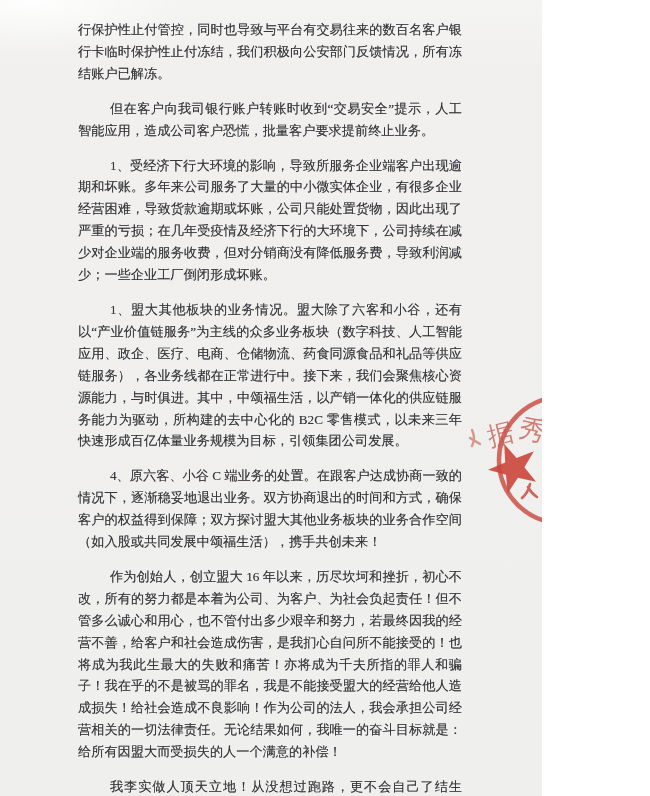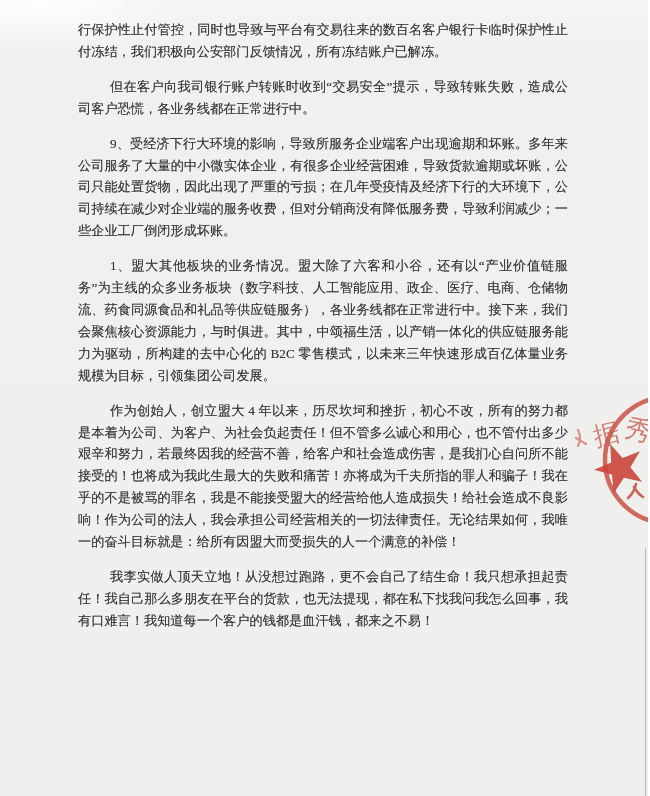--- a/index.html
+++ b/index.html
@@ -1,18 +1,18 @@
 <!DOCTYPE html>
 <html><head>
 <meta charset="utf-8">
 <style>
   html,body { margin:0; padding:0; }
   .page {
     position:relative;
-    width:648px; height:796px;
+    width:542px; height:796px;
     overflow:hidden;
     background:
       radial-gradient(ellipse 260px 90px at 6% 0%, rgba(255,255,255,0.9) 0%, rgba(255,255,255,0) 60%),
       linear-gradient(180deg, #f4f4f2 0%, #f1f0ee 8%, #efefed 100%);
     font-family:"Liberation Serif","DejaVu Serif",serif;
   }
   .letter {
     position:relative;
     padding:19px 80px 0 78px;
     z-index:2;
@@ -48,24 +48,25 @@
     z-index:0;
   }
 </style>
 </head>
 <body>
 
 <div class="page">
 
   <div class="letter">
     <p class="para first">行保护性止付管控，同时也导致与平台有交易往来的数百名客户银行卡临时保护性止付冻结，我们积极向公安部门反馈情况，所有冻结账户已解冻。</p>
-    <p class="para">但在客户向我司银行账户转账时收到“交易安全”提示，导致转账失败，造成公司客户恐慌，各业务线都在正常进行中。</p>
-    <p class="para">9、受经济下行大环境的影响，导致所服务企业端客户出现逾期和坏账。多年来公司服务了大量的中小微实体企业，有很多企业经营困难，导致货款逾期或坏账，公司只能处置货物，因此出现了严重的亏损；在几年受疫情及经济下行的大环境下，公司持续在减少对企业端的服务收费，但对分销商没有降低服务费，导致利润减少；一些企业工厂倒闭形成坏账。</p>
+    <p class="para">但在客户向我司银行账户转账时收到“交易安全”提示，人工智能应用，造成公司客户恐慌，批量客户要求提前终止业务。</p>
+    <p class="para">1、受经济下行大环境的影响，导致所服务企业端客户出现逾期和坏账。多年来公司服务了大量的中小微实体企业，有很多企业经营困难，导致货款逾期或坏账，公司只能处置货物，因此出现了严重的亏损；在几年受疫情及经济下行的大环境下，公司持续在减少对企业端的服务收费，但对分销商没有降低服务费，导致利润减少；一些企业工厂倒闭形成坏账。</p>
     <p class="para">1、盟大其他板块的业务情况。盟大除了六客和小谷，还有以“产业价值链服务”为主线的众多业务板块（数字科技、人工智能应用、政企、医疗、电商、仓储物流、药食同源食品和礼品等供应链服务），各业务线都在正常进行中。接下来，我们会聚焦核心资源能力，与时俱进。其中，中颂福生活，以产销一体化的供应链服务能力为驱动，所构建的去中心化的 B2C 零售模式，以未来三年快速形成百亿体量业务规模为目标，引领集团公司发展。</p>
-    <p class="para">作为创始人，创立盟大 4 年以来，历尽坎坷和挫折，初心不改，所有的努力都是本着为公司、为客户、为社会负起责任！但不管多么诚心和用心，也不管付出多少艰辛和努力，若最终因我的经营不善，给客户和社会造成伤害，是我扪心自问所不能接受的！也将成为我此生最大的失败和痛苦！亦将成为千夫所指的罪人和骗子！我在乎的不是被骂的罪名，我是不能接受盟大的经营给他人造成损失！给社会造成不良影响！作为公司的法人，我会承担公司经营相关的一切法律责任。无论结果如何，我唯一的奋斗目标就是：给所有因盟大而受损失的人一个满意的补偿！</p>
+    <p class="para">4、原六客、小谷 C 端业务的处置。在跟客户达成协商一致的情况下，逐渐稳妥地退出业务。双方协商退出的时间和方式，确保客户的权益得到保障；双方探讨盟大其他业务板块的业务合作空间（如入股或共同发展中颂福生活），携手共创未来！</p>
+    <p class="para">作为创始人，创立盟大 16 年以来，历尽坎坷和挫折，初心不改，所有的努力都是本着为公司、为客户、为社会负起责任！但不管多么诚心和用心，也不管付出多少艰辛和努力，若最终因我的经营不善，给客户和社会造成伤害，是我扪心自问所不能接受的！也将成为我此生最大的失败和痛苦！亦将成为千夫所指的罪人和骗子！我在乎的不是被骂的罪名，我是不能接受盟大的经营给他人造成损失！给社会造成不良影响！作为公司的法人，我会承担公司经营相关的一切法律责任。无论结果如何，我唯一的奋斗目标就是：给所有因盟大而受损失的人一个满意的补偿！</p>
     <p class="para">我李实做人顶天立地！从没想过跑路，更不会自己了结生命！我只想承担起责任！我自己那么多朋友在平台的货款，也无法提现，都在私下找我问我怎么回事，我有口难言！我知道每一个客户的钱都是血汗钱，都来之不易！</p>
   </div>
 
   <div class="stamp">
     <svg width="80" height="157" viewBox="0 0 80 157" xmlns="http://www.w3.org/2000/svg">
 
       <circle cx="100" cy="72" r="63" fill="none" stroke="#c84a40" stroke-width="4.5" opacity="0.82"></circle>
 
       <polygon points="0,-26 6.11,-8.41 24.73,-8.03 9.89,3.21 15.28,21.03 0,10.4 -15.28,21.03 -9.89,3.21 -24.73,-8.03 -6.11,-8.41" transform="translate(52,80) rotate(-22)" fill="#ca453a" opacity="0.9"></polygon>
 

